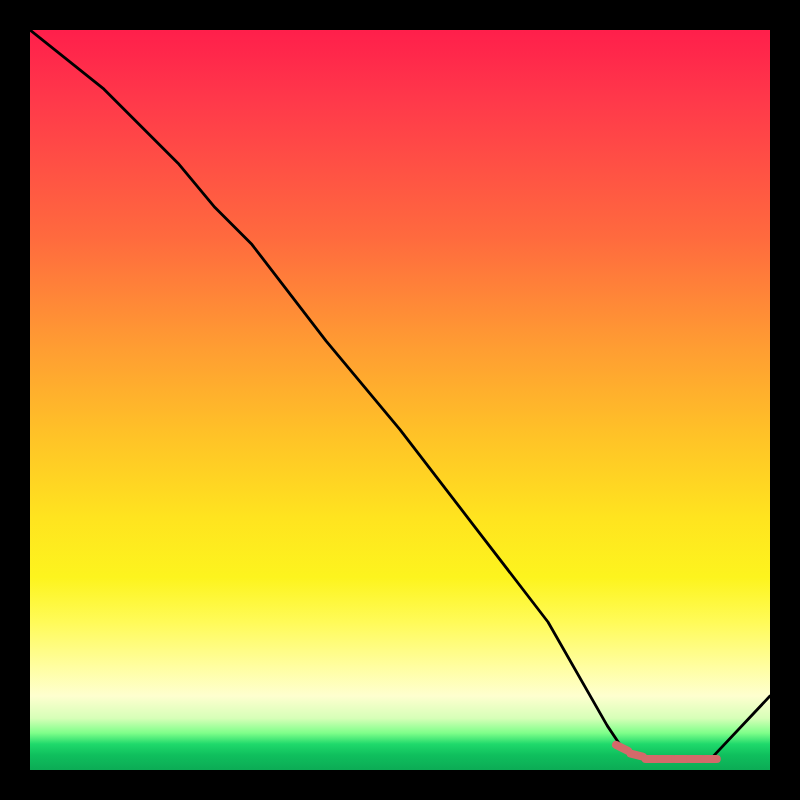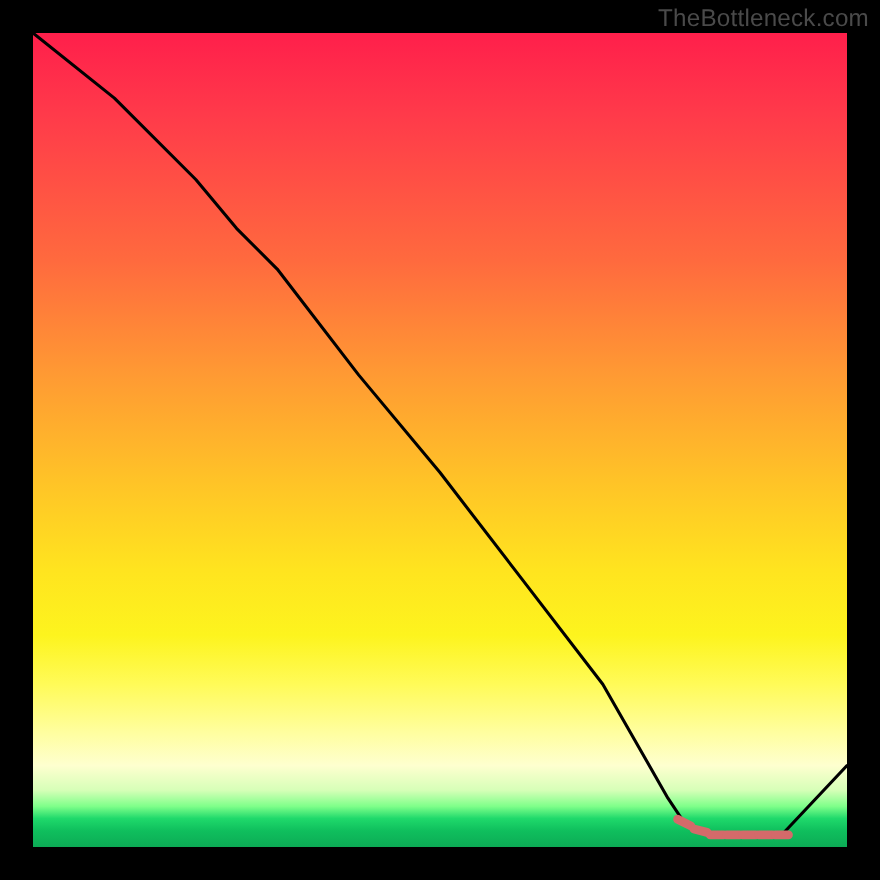--- a/index.html
+++ b/index.html
@@ -59,21 +59,20 @@
     width: 740px;
     height: 740px;
     pointer-events: none;
   }
 </style>
 </head>
 <body>
 
 <div class="frame">
 
-  <div class="watermark">TheBottleneck.com</div>
 
   <div class="plot"></div>
 
   <svg class="overlay" viewBox="0 0 740 740" preserveAspectRatio="none">
     <polyline id="main-line" fill="none" stroke-width="2.8" stroke-linejoin="round" stroke-linecap="round" points="0,0 74,59.19999999999993 148,133.20000000000005 185,177.60000000000002 222,214.60000000000002 296,310.8 370,399.59999999999997 444,495.79999999999995 518,592 577.2,695.6 592,717.8 606.8,725.2 621.6,728.9 636.4,728.9 651.2,728.9 666,728.9 680.8000000000001,728.9 740,666" stroke="#000000"></polyline>
     <g id="markers">
         <line x1="586" y1="714.8" x2="598" y2="720.8" stroke="#d46a6a" stroke-width="8" stroke-linecap="round"></line>
         <line x1="600.8" y1="723.7" x2="612.8" y2="726.7" stroke="#d46a6a" stroke-width="8" stroke-linecap="round"></line>
         <line x1="615.6" y1="728.9" x2="627.6" y2="728.9" stroke="#d46a6a" stroke-width="8" stroke-linecap="round"></line>
         <line x1="630.4" y1="728.9" x2="642.4" y2="728.9" stroke="#d46a6a" stroke-width="8" stroke-linecap="round"></line>

